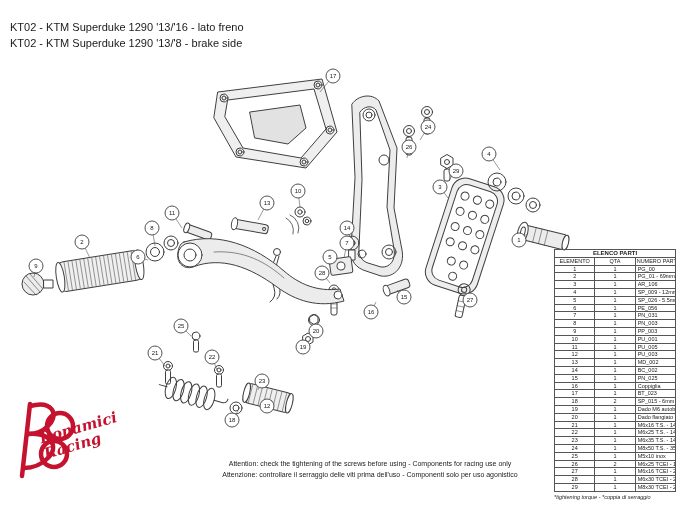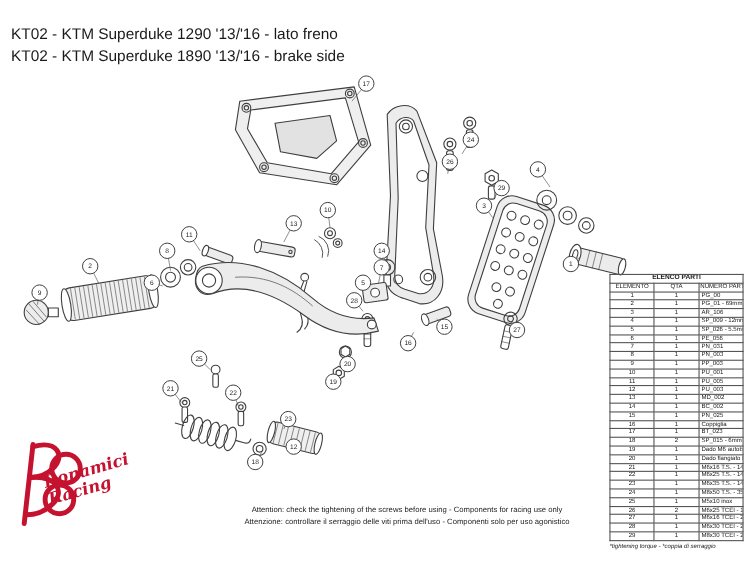--- a/index.html
+++ b/index.html
@@ -2,21 +2,21 @@
 <html><head>
 <meta charset="utf-8">
 <style>
   html,body{margin:0;padding:0;}
   body{
     width:680px;height:510px;position:relative;background:#fff;
     font-family:"Liberation Sans", sans-serif;color:#1a1a1a;overflow:hidden;
   }
   .layer{position:absolute;left:0;top:0;}
   
-  .header{position:absolute;left:10px;top:20px;font-size:14px;line-height:1.45;}
+  .header{position:absolute;left:10px;top:20px;font-size:11px;line-height:1.45;}
   
   .parts-table{position:absolute;right:4px;top:249px;width:122px;}
   .parts-table table{border-collapse:collapse;width:100%;table-layout:fixed;}
   .parts-table th,.parts-table td{
     border:0.5px solid #555;font-size:5.5px;line-height:6.8px;height:6.8px;
     padding:0 1px;font-weight:normal;overflow:hidden;white-space:nowrap;
   }
   .parts-table th{text-align:center;}
   .parts-table .tbl-title{font-weight:bold;font-size:6px;}
   .col-el{width:26px;text-align:center;}
@@ -345,21 +345,21 @@
     <line x1="316" y1="331" x2="314" y2="326" stroke="#555" stroke-width="0.6"></line>
     <circle cx="316" cy="331" r="7" fill="#fff" stroke="#3f3f3f" stroke-width="0.9"></circle>
     <text x="316" y="333" text-anchor="middle" font-size="6" fill="#1a1a1a">20</text>
     <line x1="470" y1="300" x2="464" y2="292" stroke="#555" stroke-width="0.6"></line>
     <circle cx="470" cy="300" r="7" fill="#fff" stroke="#3f3f3f" stroke-width="0.9"></circle>
     <text x="470" y="302" text-anchor="middle" font-size="6" fill="#1a1a1a">27</text>
   </svg>
 
 <div class="header">
   <div>KT02 - KTM Superduke 1290 '13/'16 - lato freno</div>
-  <div>KT02 - KTM Superduke 1890 '13/'16 - brake side</div>
+  <div>KT02 - KTM Superduke 1290 '13/'8 - brake side</div>
 </div>
 
 <div class="parts-table">
   <table>
     <thead>
       <tr>
           <th colspan="3" class="tbl-title">ELENCO PARTI</th>
         </tr>
       <tr id="col-headers">
           <th class="col-el">ELEMENTO</th>

